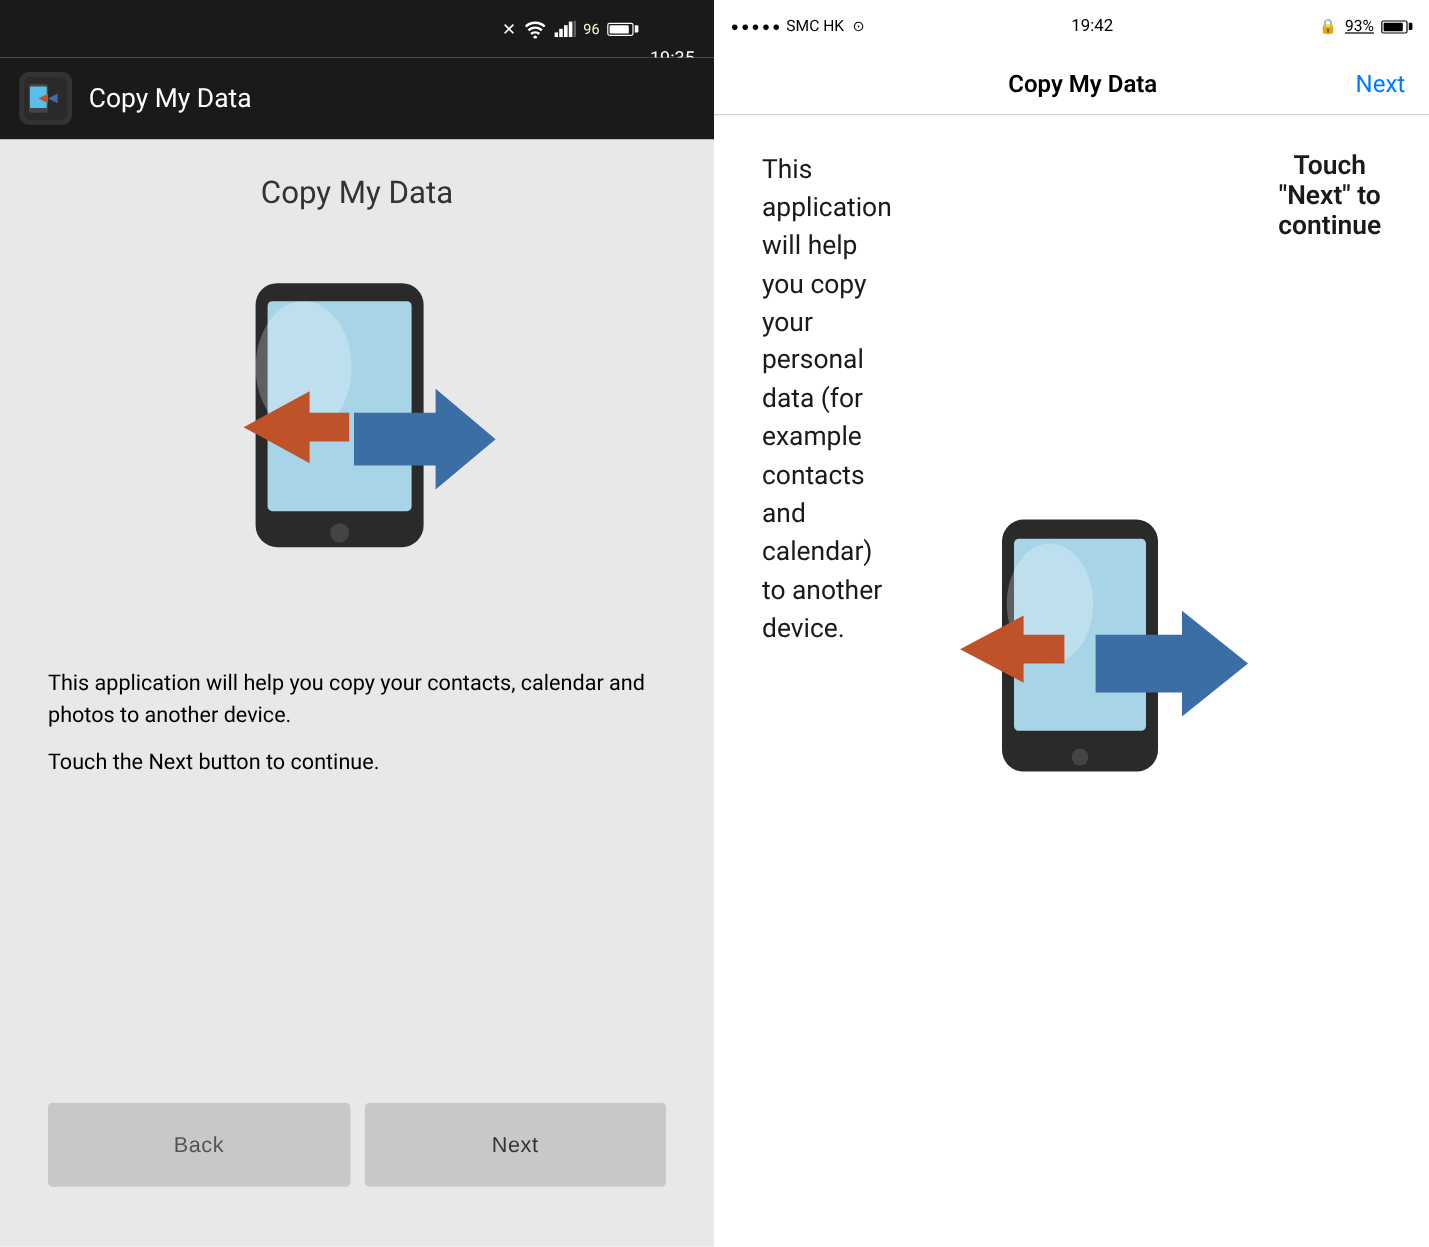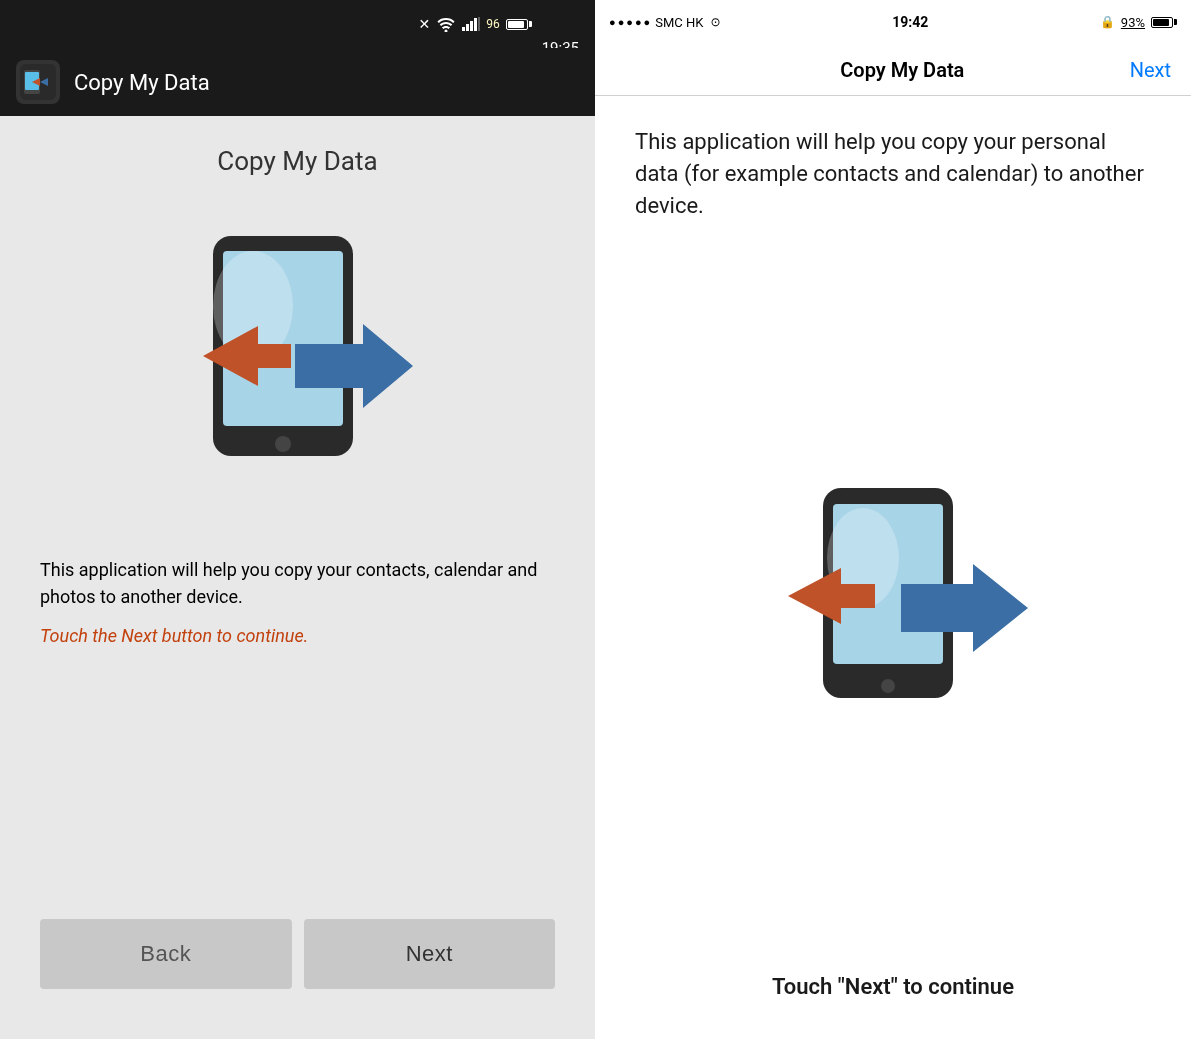--- a/index.html
+++ b/index.html
@@ -97,41 +97,40 @@
     .android-description {
       font-size: 18px;
       color: #000000;
       line-height: 1.5;
       margin-bottom: 12px;
       align-self: flex-start;
     }
 
     .android-instruction {
       font-size: 18px;
-      color: #c2410c;
+      color: #000000;
       line-height: 1.5;
       align-self: flex-start;
       margin-bottom: auto;
-      font-style: italic;
     }
 
     .android-buttons {
       display: flex;
       gap: 12px;
       width: 100%;
       padding: 20px 0 30px;
     }
 
     .android-btn {
       flex: 1;
       height: 70px;
       border: none;
       background: #c8c8c8;
       border-radius: 4px;
-      font-size: 22px;
+      font-size: 18px;
       cursor: pointer;
       color: #555;
       font-weight: 500;
       letter-spacing: 0.5px;
     }
 
     .android-btn.next {
       color: #333;
     }
 
@@ -156,21 +155,21 @@
     }
 
     .ios-statusbar-left {
       display: flex;
       align-items: center;
       gap: 3px;
     }
 
     .ios-statusbar-center {
       font-size: 14px;
-      font-weight: 700;
+      font-weight: 400;
     }
 
     .ios-statusbar-right {
       display: flex;
       align-items: center;
       gap: 6px;
       font-size: 13px;
     }
 
     .ios-navbar {
@@ -191,21 +190,21 @@
     .ios-nav-next {
       font-size: 20px;
       color: #007aff;
       cursor: pointer;
       font-weight: 400;
     }
 
     .ios-content {
       flex: 1;
       display: flex;
-      flex-direction: column;
+      flex-direction: row;
       padding: 30px 40px 40px;
     }
 
     .ios-description {
       font-size: 22px;
       color: #1a1a1a;
       line-height: 1.45;
       margin-bottom: 40px;
     }
 

